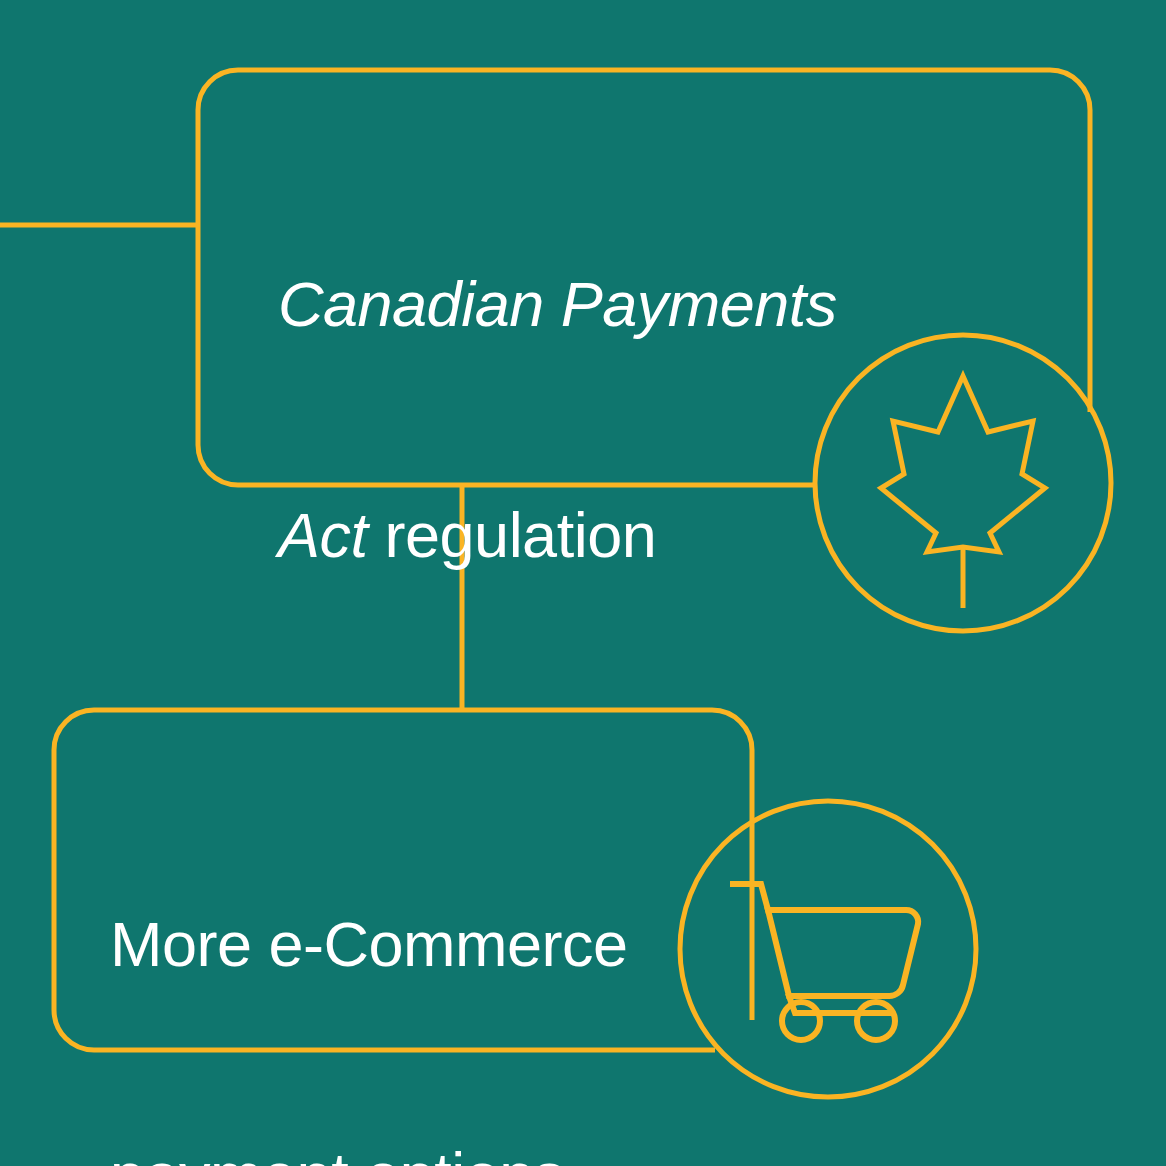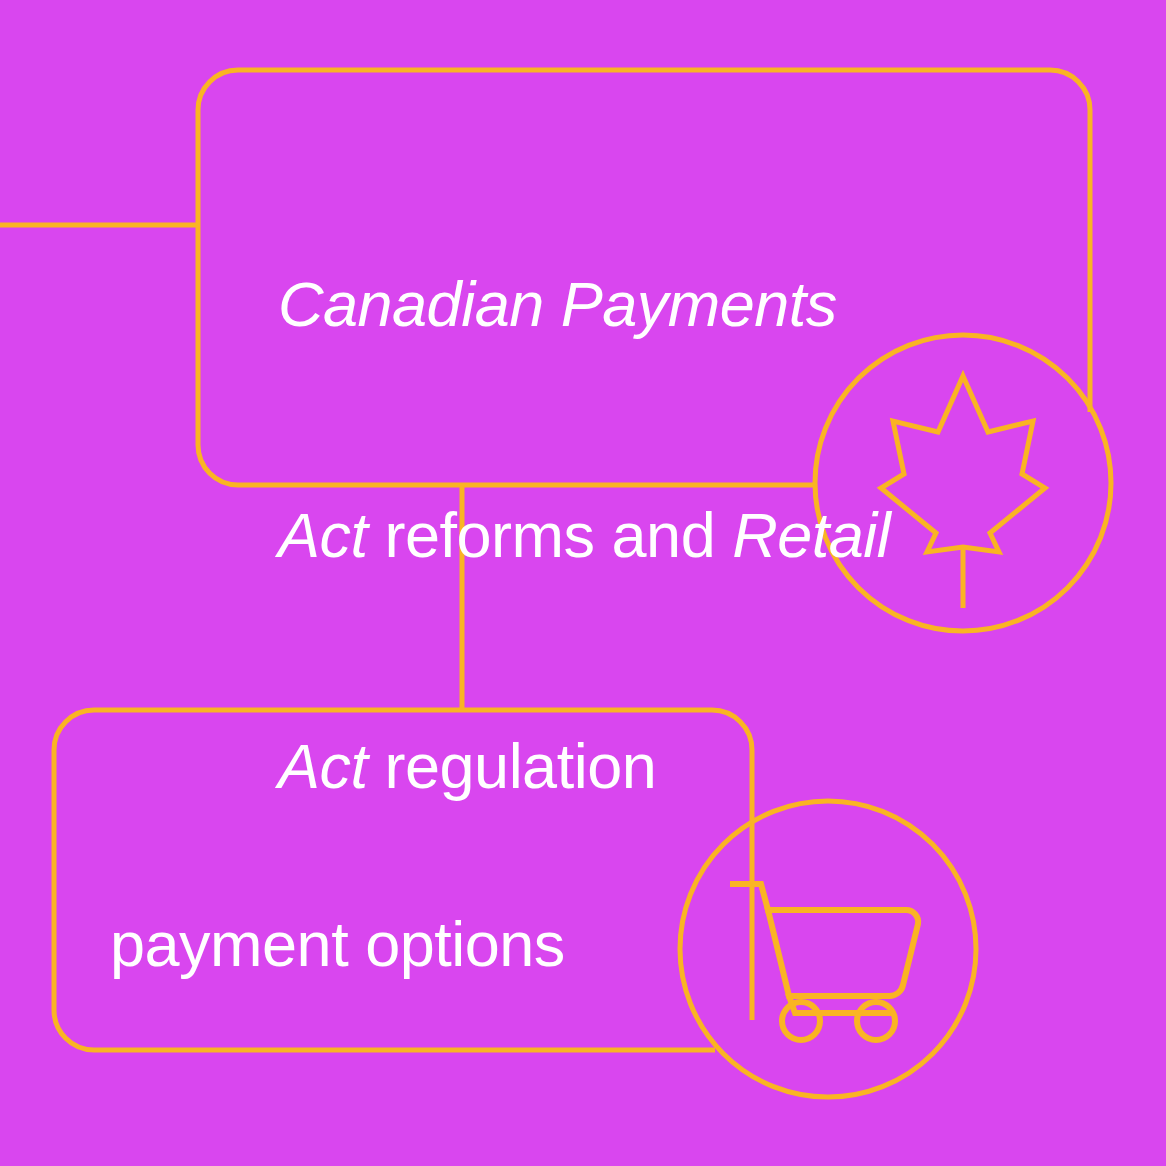--- a/index.html
+++ b/index.html
@@ -10,21 +10,21 @@
   body {
     width: 1166px;
     height: 1166px;
     font-family: "Liberation Sans", sans-serif;
     overflow: hidden;
   }
   #infographic {
     position: relative;
     width: 1166px;
     height: 1166px;
-    background: #d946ef;
+    background: #0f766e;
   }
   #diagram-svg {
     position: absolute;
     left: 0;
     top: 0;
     width: 1166px;
     height: 1166px;
   }
   .card-text {
     position: absolute;
@@ -129,22 +129,22 @@
       <circle cx="800" cy="1017" r="0" fill="none" stroke="none"></circle>
       <circle cx="799" cy="1016" r="0" fill="none" stroke="none"></circle>
       <circle cx="801" cy="1021" r="19" fill="none" stroke="#FAB423" stroke-width="6"></circle>
       <circle cx="876" cy="1021" r="19" fill="none" stroke="#FAB423" stroke-width="6"></circle>
     </g>
 
   </svg>
 
   <div id="top-card-text" class="card-text">
     <div><span class="it">Canadian Payments</span></div>
-    <div><span class="it">Act</span><span class="ro"> reforms and </span><span class="it">Retail</span></div>
     <div><span class="it">Act</span><span class="ro"> regulation</span></div>
   </div>
 
   <div id="bottom-card-text" class="card-text">
+    <div><span class="ro">More e-Commerce</span></div>
     <div><span class="ro">payment options</span></div>
     
   </div>
 
 </div>
 
 </body></html>

